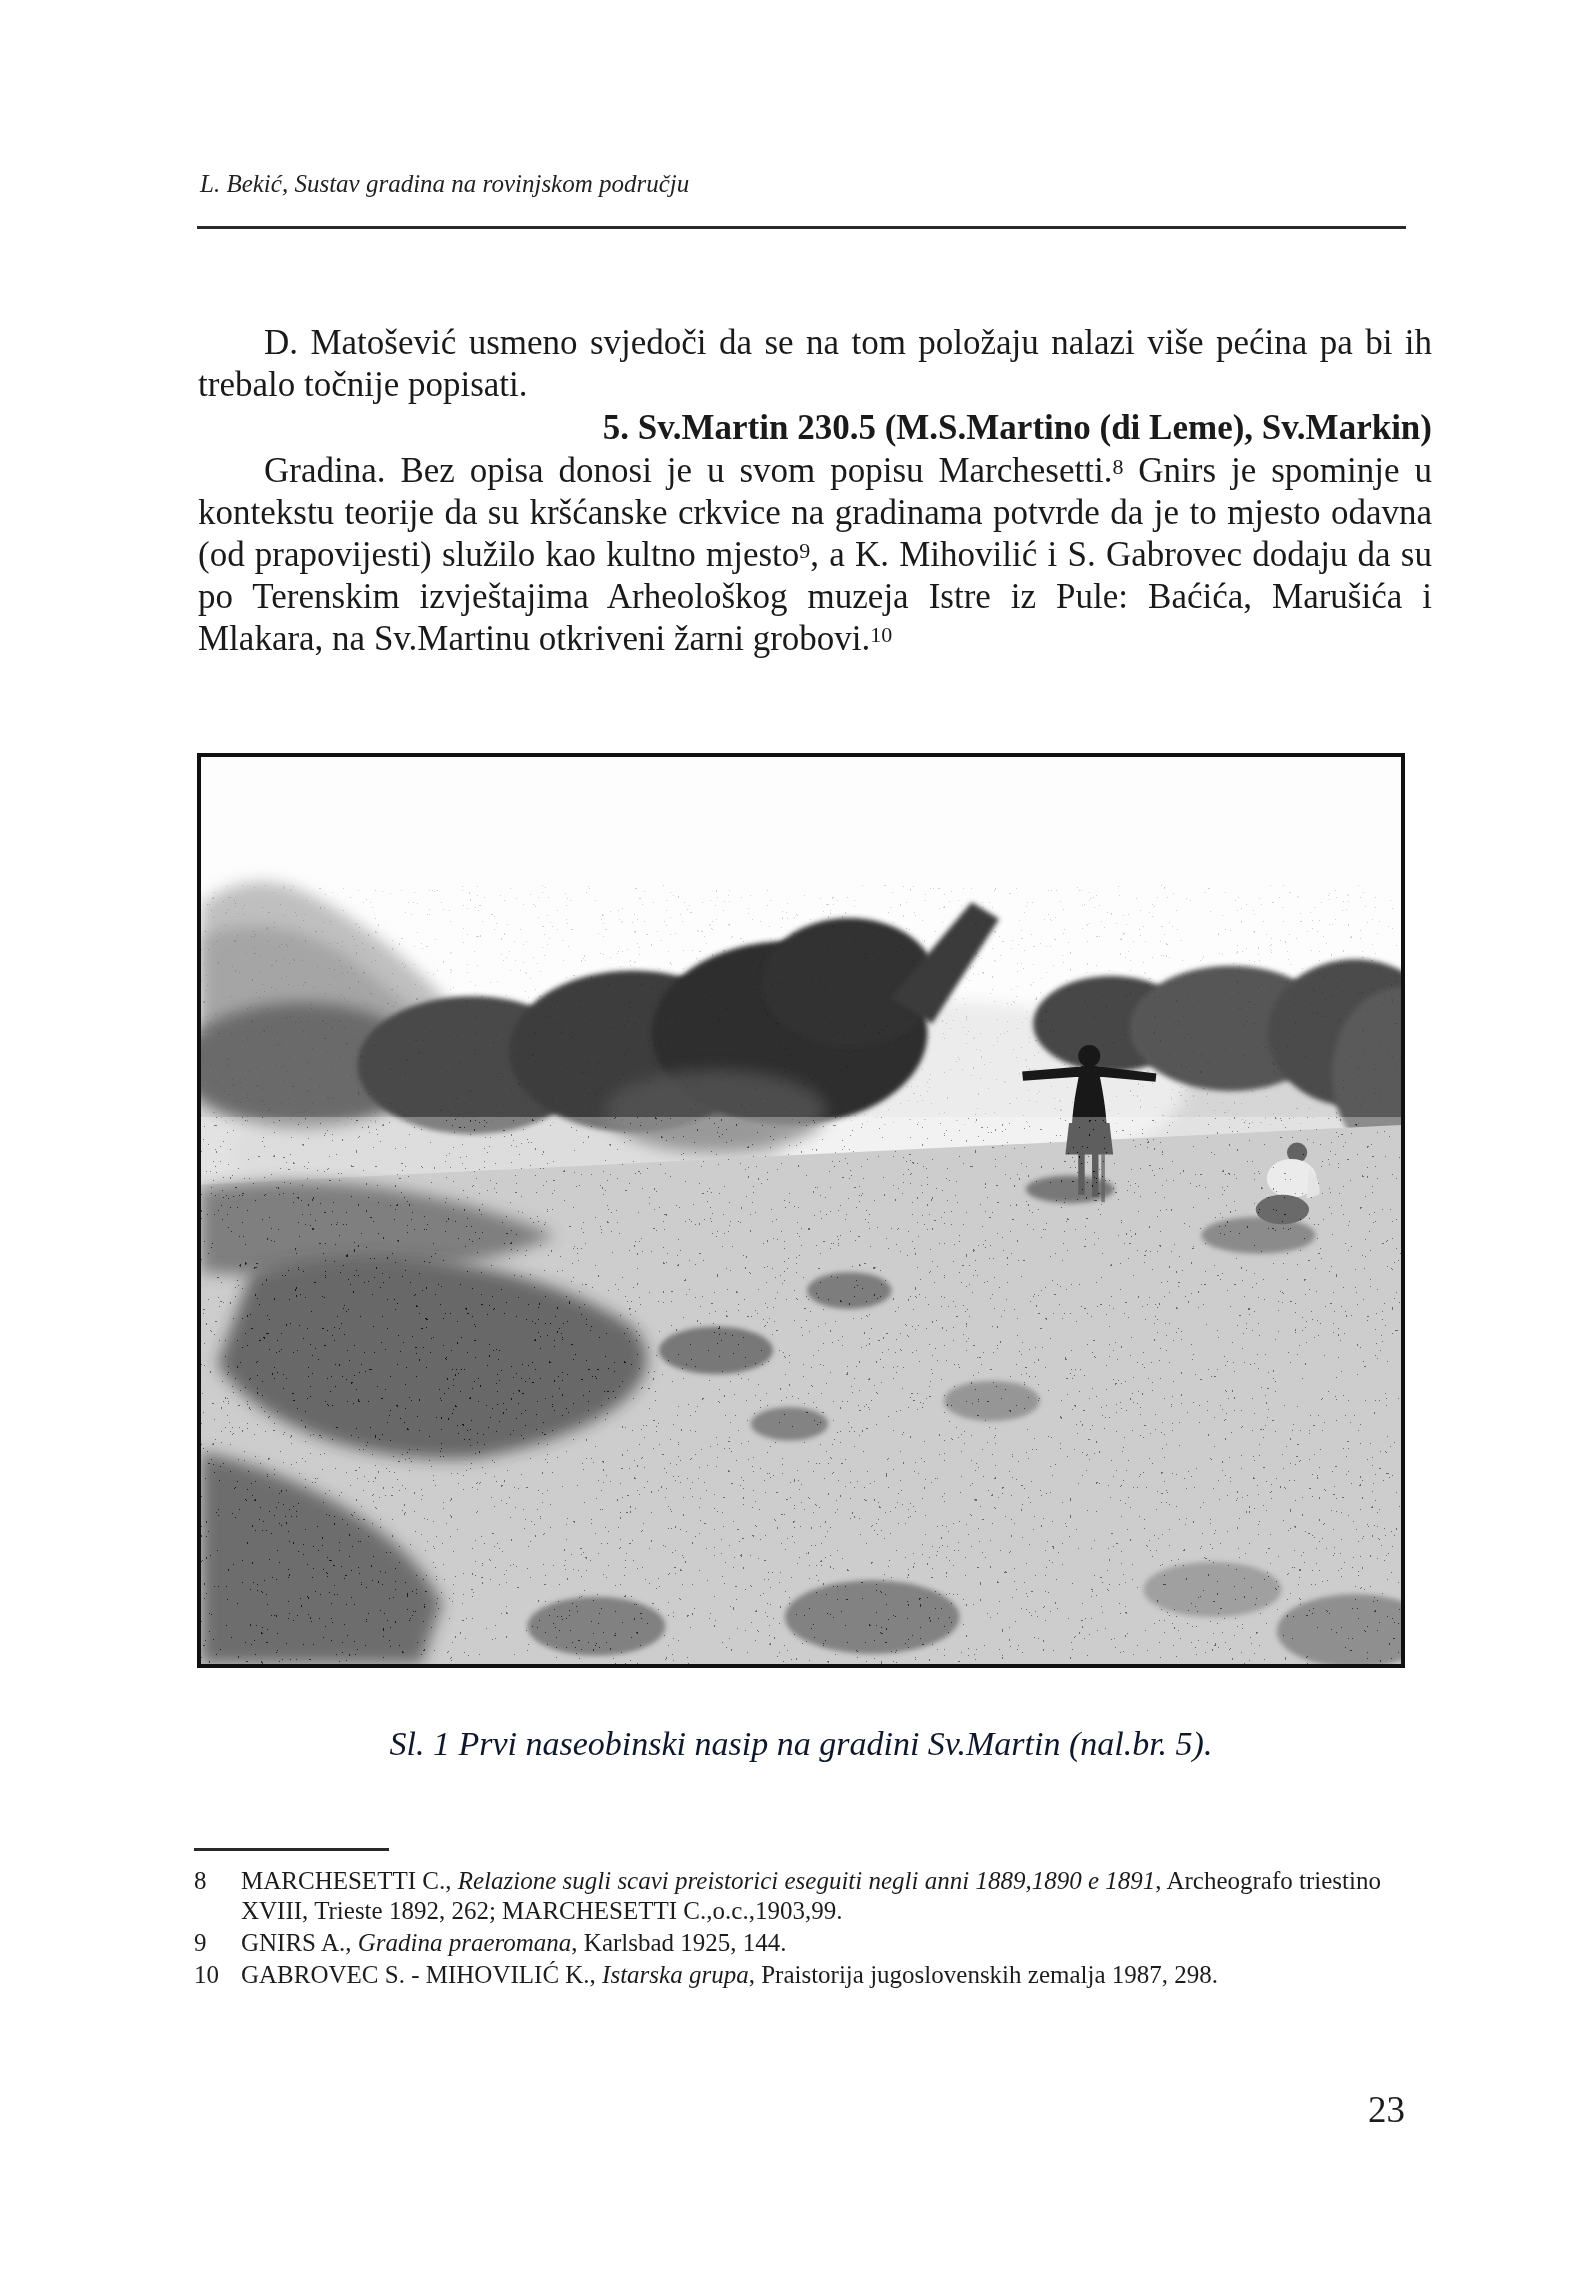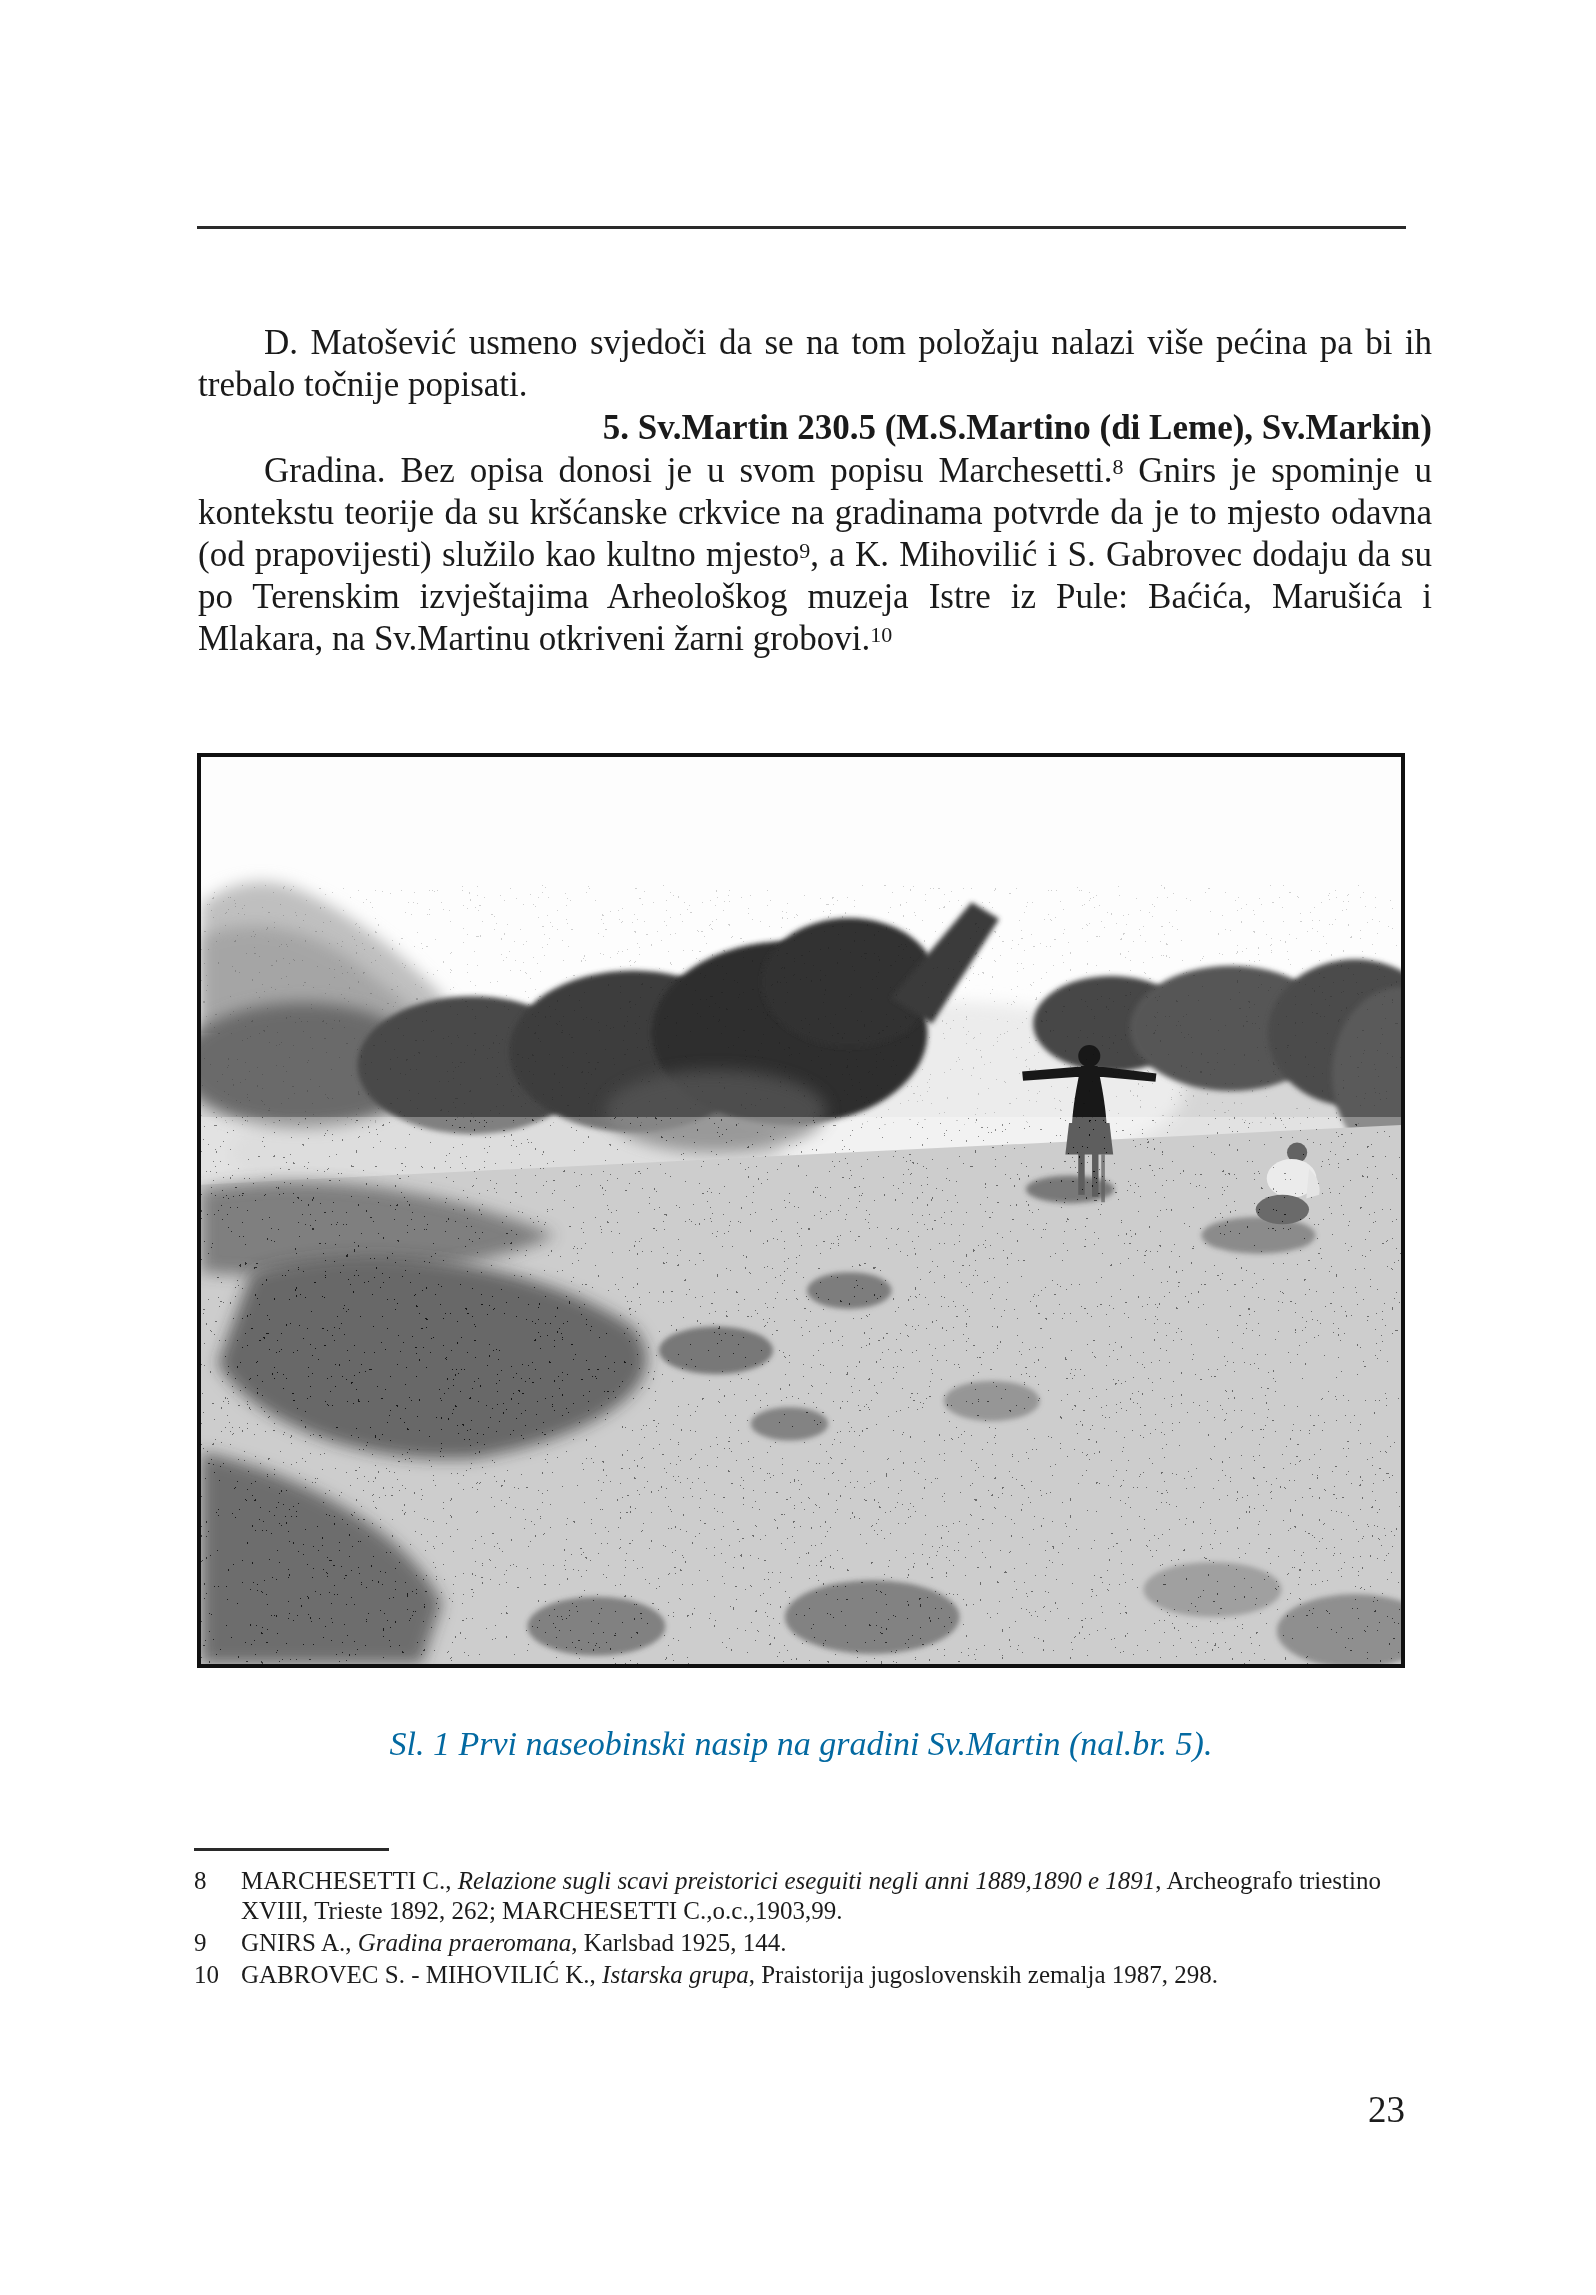--- a/index.html
+++ b/index.html
@@ -32,21 +32,21 @@
   }
   sup.fnref{font-size:22px;line-height:0;vertical-align:8.3px;}
   
   .photo-frame{
     position:absolute;left:197px;top:753px;width:1208px;height:915px;
     box-sizing:border-box;border:4.6px solid #101010;background:#fdfdfd;
   }
   .photo-frame svg{display:block;width:100%;height:100%;}
   .figure-caption{
     position:absolute;left:197px;top:1721px;width:1208px;
-    text-align:center;font-style:italic;font-size:34px;line-height:46px;color:#0369a1;
+    text-align:center;font-style:italic;font-size:34px;line-height:46px;color:#0f172a;
   }
   
   .fn-rule{
     position:absolute;left:194px;top:1848px;width:195px;height:2.8px;background:#2a2a2a;
   }
   .footnotes{
     position:absolute;left:194px;top:1866px;width:1242px;
     font-size:25px;line-height:30px;color:#1c1c1c;
   }
   .footnote{display:flex;margin:0 0 1.8px 0;}
@@ -58,20 +58,21 @@
     position:absolute;left:1368px;top:2090px;
     font-size:37px;line-height:40px;color:#1c1c1c;
   }
 </style>
 </head>
 <body>
 
 <div class="page">
 
   <div class="running-head">
+    <div>L. Bekić, Sustav gradina na rovinjskom području</div>
   </div>
   <div class="head-rule"></div>
 
   <div class="bodytext">
     <p>D. Matošević usmeno svjedoči da se na tom položaju nalazi više pećina pa bi ih trebalo točnije popisati.</p>
     <p class="section-heading">5. Sv.Martin 230.5 (M.S.Martino (di Leme), Sv.Markin)</p>
     <p><span>Gradina. Bez opisa donosi je u svom popisu Marchesetti.</span><sup class="fnref">8</sup><span> Gnirs je spominje u kontekstu teorije da su kršćanske crkvice na gradinama potvrde da je to mjesto odavna (od prapovijesti) služilo kao kultno mjesto</span><sup class="fnref">9</sup><span>, a K. Mihovilić i S. Gabrovec dodaju da su po Terenskim izvještajima Arheološkog muzeja Istre iz Pule: Baćića, Marušića i Mlakara, na Sv.Martinu otkriveni žarni grobovi.</span><sup class="fnref">10</sup></p>
   </div>
 
   <div class="photo-frame">

